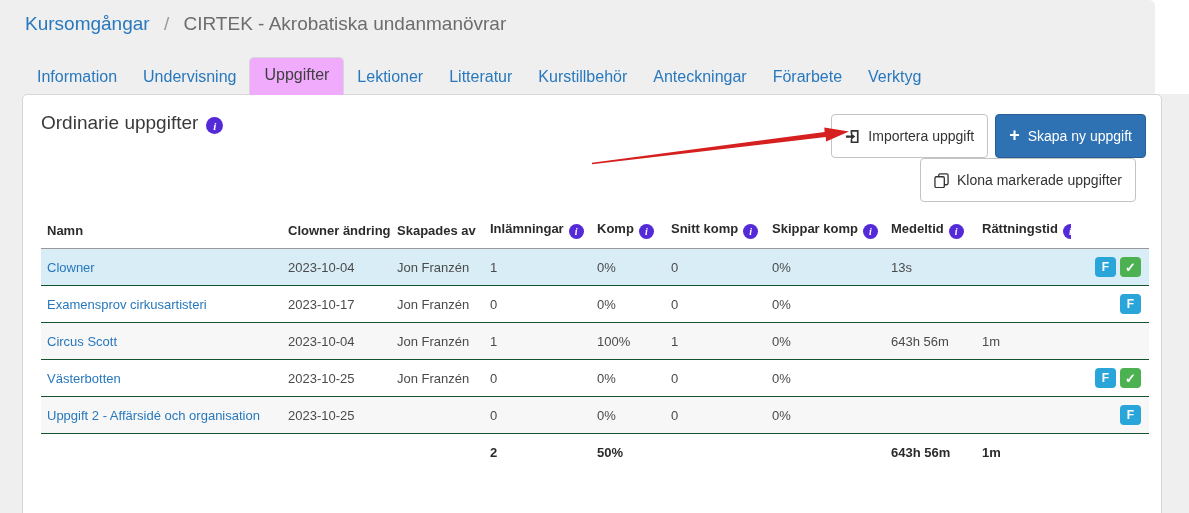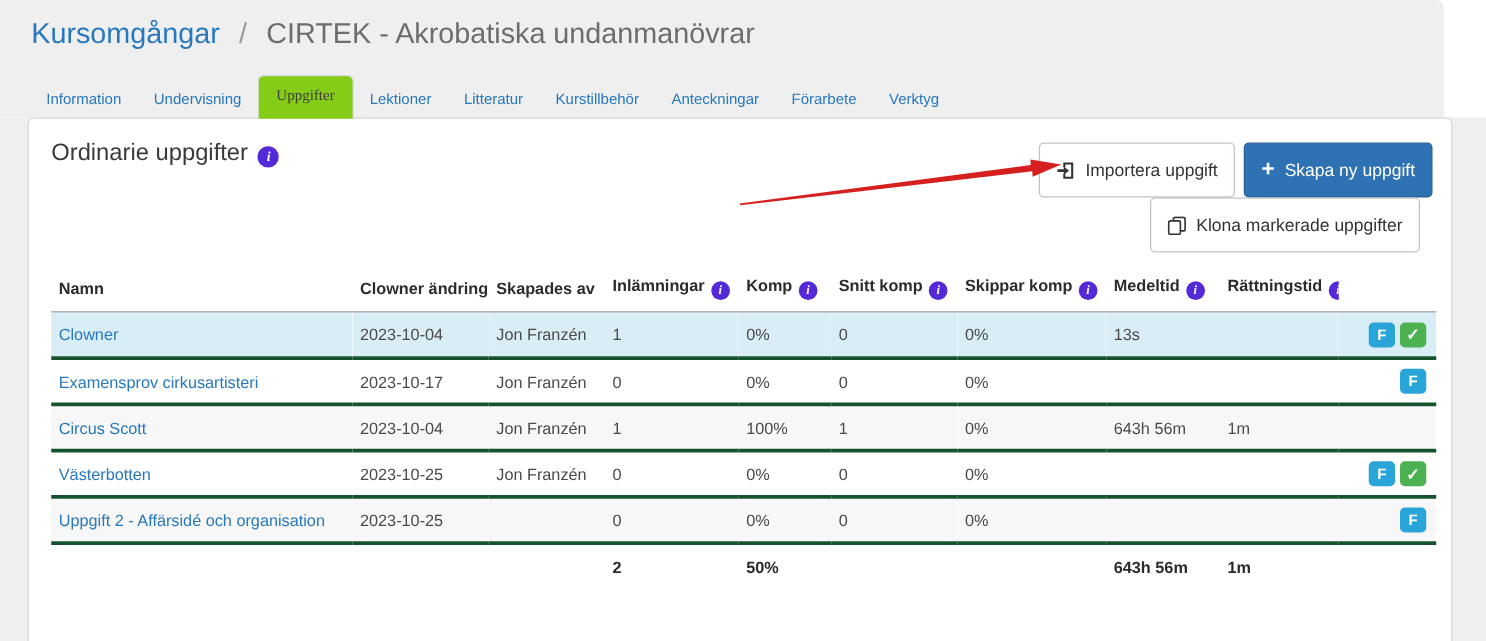--- a/index.html
+++ b/index.html
@@ -14,29 +14,29 @@
     --band-gray:#efeff0;
   }
   *{box-sizing:border-box;margin:0;padding:0;}
   html,body{width:1189px;height:513px;}
   body{
     position:relative;overflow:hidden;background:#fff;
     font-family:"Liberation Sans",sans-serif;color:#333;
   }
   .topband{position:absolute;left:0;top:0;width:1155px;height:94px;background:var(--band-gray);border-radius:0 6px 0 0;}
   .mainbg{position:absolute;left:0;top:94px;width:1189px;height:419px;background:var(--band-gray);}
-  .breadcrumb{position:absolute;left:25px;top:13px;font-size:23px;z-index:3;white-space:nowrap;}
+  .breadcrumb{position:absolute;left:25px;top:13px;font-size:19px;z-index:3;white-space:nowrap;}
   .breadcrumb a{color:var(--link-blue);text-decoration:none;cursor:pointer;}
   .breadcrumb .sep{color:#9a9a9a;margin:0 9px;}
   .breadcrumb .current{color:#6d6d6d;}
   .tabs{position:absolute;left:24px;top:60px;height:34px;display:flex;align-items:flex-end;z-index:3;}
-  .tab{padding:8px 13px;font-size:12px;color:var(--link-blue);cursor:pointer;white-space:nowrap;}
+  .tab{padding:8px 13px;font-size:16px;color:var(--link-blue);cursor:pointer;white-space:nowrap;}
   .tab.active{
-    background:#84cc16;color:#3f3f3f;border:1px solid #d7d7d7;border-bottom:0;
-    border-radius:5px 5px 0 0;padding:8px 14px 11px;position:relative;top:1px;cursor:default;font-family:Liberation Serif, serif;
+    background:#f0abfc;color:#3f3f3f;border:1px solid #d7d7d7;border-bottom:0;
+    border-radius:5px 5px 0 0;padding:8px 14px 11px;position:relative;top:1px;cursor:default;
   }
   .card{
     position:absolute;left:22px;top:94px;width:1140px;height:446px;background:#fff;
     border:1px solid #d7d7d7;border-radius:5px;z-index:1;
   }
   .card-title{
     position:absolute;left:18px;top:17px;font-size:19px;font-weight:400;color:#3a3a3a;
     display:flex;align-items:flex-end;gap:8px;white-space:nowrap;
   }
   .info{
@@ -60,21 +60,21 @@
   .btn svg{display:block;}
   table{
     position:absolute;left:18px;top:120px;width:1108px;
     border-collapse:collapse;table-layout:fixed;font-size:13px;
   }
   th{
     text-align:left;font-weight:bold;color:#2b2b2b;padding:6px 6px 9px;
     border-bottom:1px solid #999;white-space:nowrap;overflow:hidden;
   }
   td{
-    padding:0 6px;height:37px;border-bottom:3px solid #14532d;color:#4a4a4a;
+    padding:0 6px;height:37px;border-bottom:1px solid #14532d;color:#4a4a4a;
     white-space:nowrap;overflow:hidden;vertical-align:middle;
   }
   tr.highlight td{background:var(--row-highlight);}
   tr.alt td{background:#f7f7f7;}
   tr.totals td{font-weight:bold;color:#2b2b2b;border-bottom:0;}
   a.rowlink{color:var(--link-blue);text-decoration:none;cursor:pointer;}
   td.badges-cell{text-align:right;padding-right:8px;}
   .badge{
     display:inline-flex;width:21px;height:20px;border-radius:4px;align-items:center;
     justify-content:center;color:#fff;font-weight:bold;font-size:12px;margin-left:4px;

